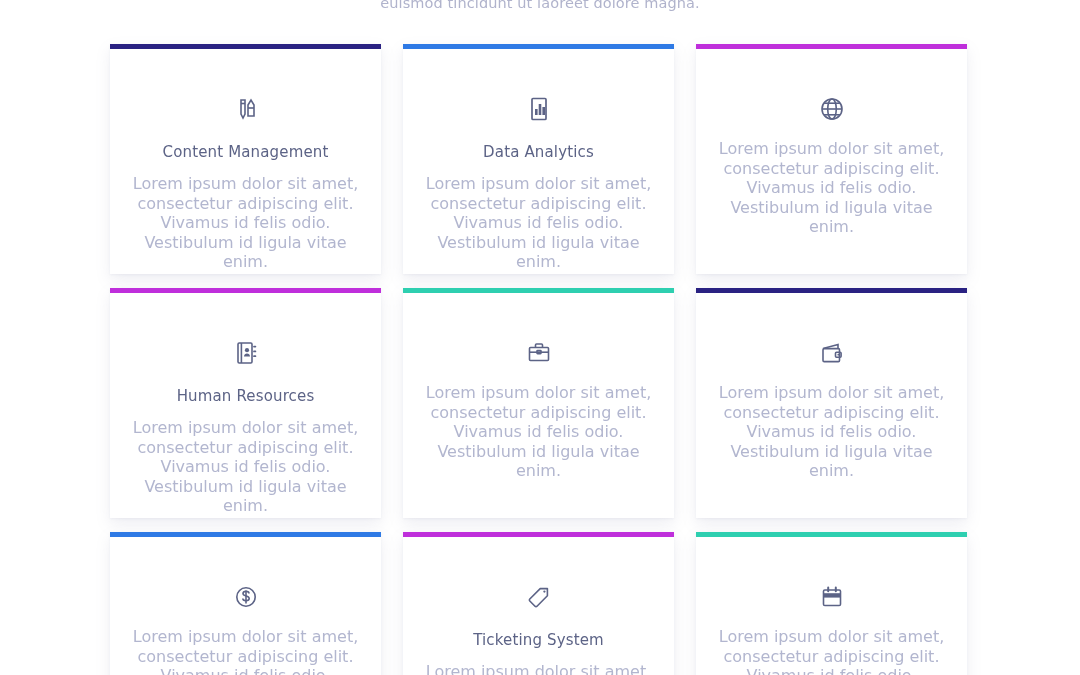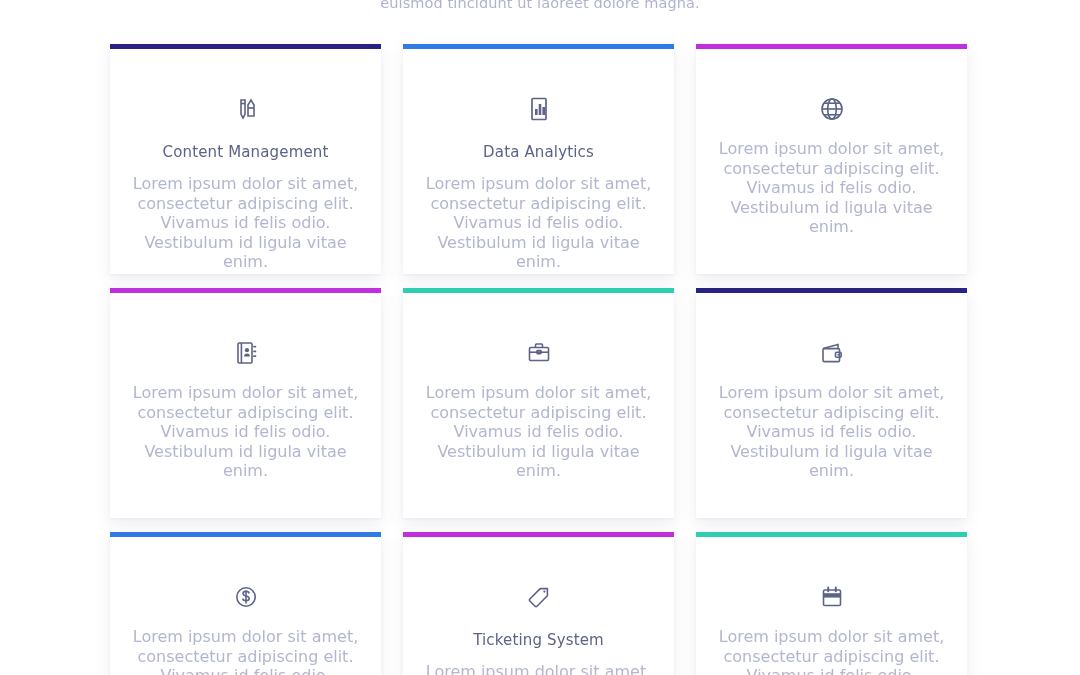--- a/index.html
+++ b/index.html
@@ -151,20 +151,21 @@
       <div class="card-bar" style="background:#bf2fdb"></div>
       <div class="card-icon">
         <svg width="34" height="34" viewBox="0 0 34 34" fill="none" stroke="#5c6386" stroke-width="1.6">
           <rect x="9" y="7" width="14" height="20" rx="1.2"></rect>
           <path d="M12.4 7v20"></path>
           <circle cx="18" cy="14.2" r="2.1" fill="#5c6386" stroke="none"></circle>
           <path d="M15 20.4c0-1.9 1.4-3 3-3s3 1.1 3 3z" fill="#5c6386" stroke="none"></path>
           <path d="M25 10.6h1.4M25 15.4h1.4M25 20.2h1.4" stroke-width="1.8" stroke-linecap="round"></path>
         </svg>
       </div>
+      <div class="card-title">Human Resources</div>
       <div class="card-desc">Lorem ipsum dolor sit amet, consectetur adipiscing elit. Vivamus id felis odio. Vestibulum id ligula vitae enim.</div>
     </div>
 
     <div class="card">
       <div class="card-bar" style="background:#2ecfb0"></div>
       <div class="card-icon">
         <svg width="34" height="34" viewBox="0 0 34 34" fill="none" stroke="#5c6386" stroke-width="1.6">
           <rect x="7.5" y="11.5" width="19" height="13" rx="1"></rect>
           <path d="M13.5 11.5V9a1 1 0 011-1h5a1 1 0 011 1v2.5"></path>
           <path d="M7.5 16.2h19"></path>

